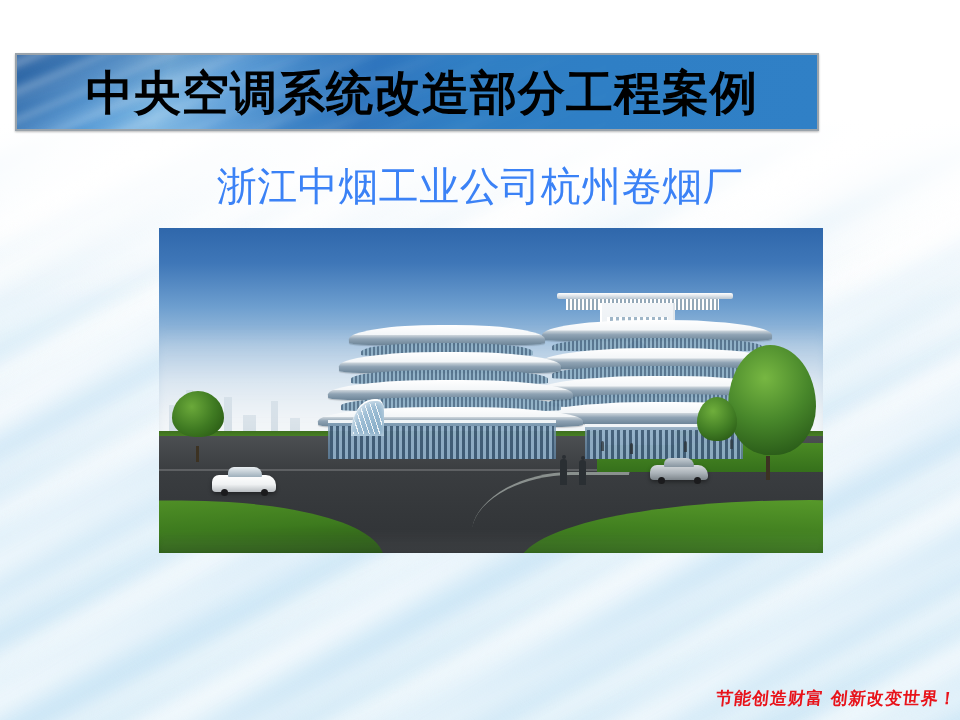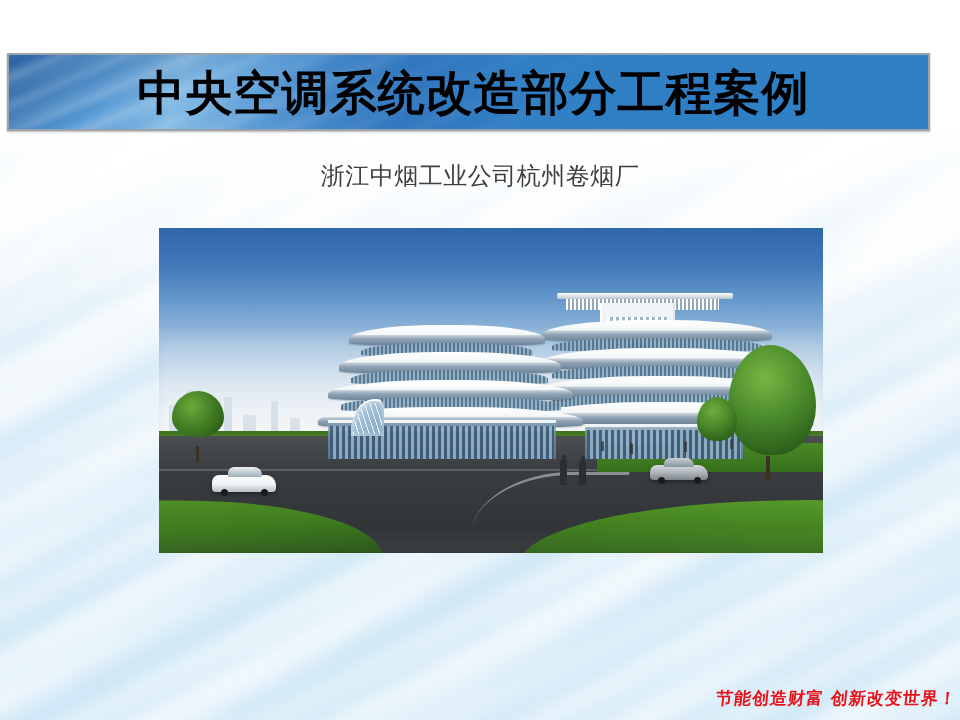--- a/index.html
+++ b/index.html
@@ -61,23 +61,23 @@
   }
   .bg-topwash {
     position: absolute;
     left: 0; top: 0; right: 0; height: 300px;
     background: linear-gradient(to bottom, #ffffff 0%, #ffffff 40%, rgba(255,255,255,0) 100%);
   }
 
   
   .title-banner {
     position: absolute;
-    left: 7px;
+    left: 15px;
     top: 53px;
-    width: 923px;
+    width: 804px;
     height: 78px;
     border: 2px solid #9aa3ab;
     box-sizing: border-box;
     box-shadow: 0 1px 2px rgba(0,0,0,0.28);
     overflow: hidden;
     background: #0369a1;
   }
   .banner-sky {
     position: absolute;
     inset: 0;
@@ -147,23 +147,23 @@
   }
 
   
   .subtitle {
     position: absolute;
     left: 0;
     right: 0;
     top: 163px;
     text-align: center;
     font-family: "DejaVu Serif", "Liberation Serif", serif;
-    font-size: 24px;
+    font-size: 40px;
     line-height: 1.15;
-    color: #404040;
+    color: #3b82f6;
     letter-spacing: 0.5px;
   }
 
   
   .photo {
     position: absolute;
     left: 159px;
     top: 228px;
     width: 664px;
     height: 325px;

